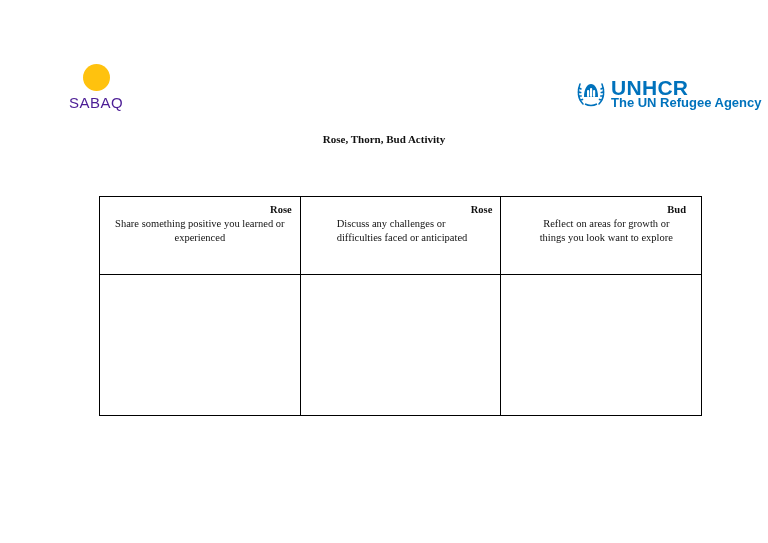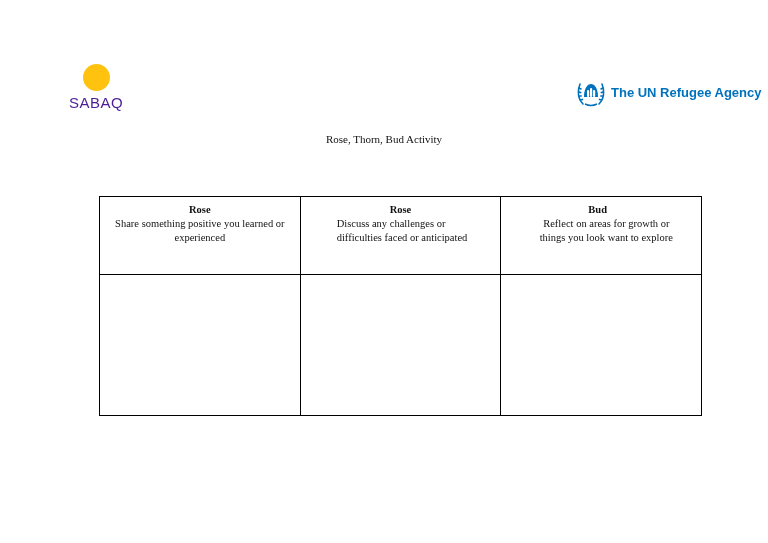--- a/index.html
+++ b/index.html
@@ -5,26 +5,26 @@
     html, body { margin: 0; padding: 0; background: #ffffff; }
     body { width: 768px; height: 543px; position: relative; overflow: hidden; font-family: "Liberation Serif", serif; color: #111; }
     .sabaq-logo { position: absolute; left: 68px; top: 64px; width: 56px; text-align: center; }
     .sabaq-dot { width: 27px; height: 27px; border-radius: 50%; margin: 0 auto; }
     .sabaq-text { font-family: "Liberation Sans", sans-serif; font-size: 15px; letter-spacing: 0.5px; color: #4c1d95; margin-top: 4px; line-height: 16px; }
     .unhcr-logo { position: absolute; left: 575px; top: 77px; display: flex; align-items: center; }
     .unhcr-emblem { width: 32px; height: 32px; }
     .unhcr-words { margin-left: 4px; }
     .unhcr-name { font-family: "Liberation Sans", sans-serif; font-weight: bold; font-size: 21px; line-height: 20px; letter-spacing: 0.3px; }
     .unhcr-sub { font-family: "Liberation Sans", sans-serif; font-weight: bold; font-size: 13px; line-height: 10px; }
-    .doc-title { position: absolute; left: 0; width: 768px; top: 133px; text-align: center; font-weight: normal; font-size: 11px; }
+    .doc-title { position: absolute; left: 0; width: 768px; top: 133px; text-align: center; font-weight: bold; font-size: 11px; }
     table.rtb { position: absolute; left: 99px; top: 196px; width: 603px; border-collapse: collapse; }
     table.rtb td { border: 1px solid #000; vertical-align: top; font-size: 10.5px; line-height: 14px; }
     table.rtb tr.head td { height: 70px; padding-top: 6px; }
     table.rtb tr.body td { height: 138px; }
-    .hdr { font-weight: bold; text-align: center; }
+    .hdr { font-weight: bold; text-align: right; }
     .desc-c { text-align: center; }
     .desc-l { text-align: left; }
   </style>
 </head>
 <body>
 
 <div class="sabaq-logo">
   <div class="sabaq-dot" style="background:#FFC20E;"></div>
   <div class="sabaq-text">SABAQ</div>
 </div>
@@ -37,20 +37,21 @@
       <path d="M4 11 l2 1 M3.5 15 l2.2 0.6 M4 19 l2.2 0 M5.5 23 l2 -0.6"></path>
       <path d="M28 11 l-2 1 M28.5 15 l-2.2 0.6 M28 19 l-2.2 0 M26.5 23 l-2 -0.6"></path>
     </g>
     <path d="M9 20 C9 11 12.5 7 16 7 C19.5 7 23 11 23 20 Z" fill="#0072BC"></path>
     <rect x="12" y="13" width="2.2" height="7" rx="1" fill="#fff"></rect>
     <rect x="15" y="11" width="2.2" height="9" rx="1" fill="#fff"></rect>
     <rect x="18" y="13" width="2.2" height="7" rx="1" fill="#fff"></rect>
     <path d="M10 27 Q16 30 22 27" fill="none" stroke="#0072BC" stroke-width="1.4"></path>
   </svg>
   <div class="unhcr-words">
+    <div class="unhcr-name" style="color:#0072BC;">UNHCR</div>
     <div class="unhcr-sub" style="color:#0072BC;">The UN Refugee Agency</div>
   </div>
 </div>
 
 <div class="doc-title">Rose, Thorn, Bud Activity</div>
 
 <table class="rtb">
   <tbody>
       <tr class="head">
     <td style="width:33.3%; padding-left:8px; padding-right:8px;">

